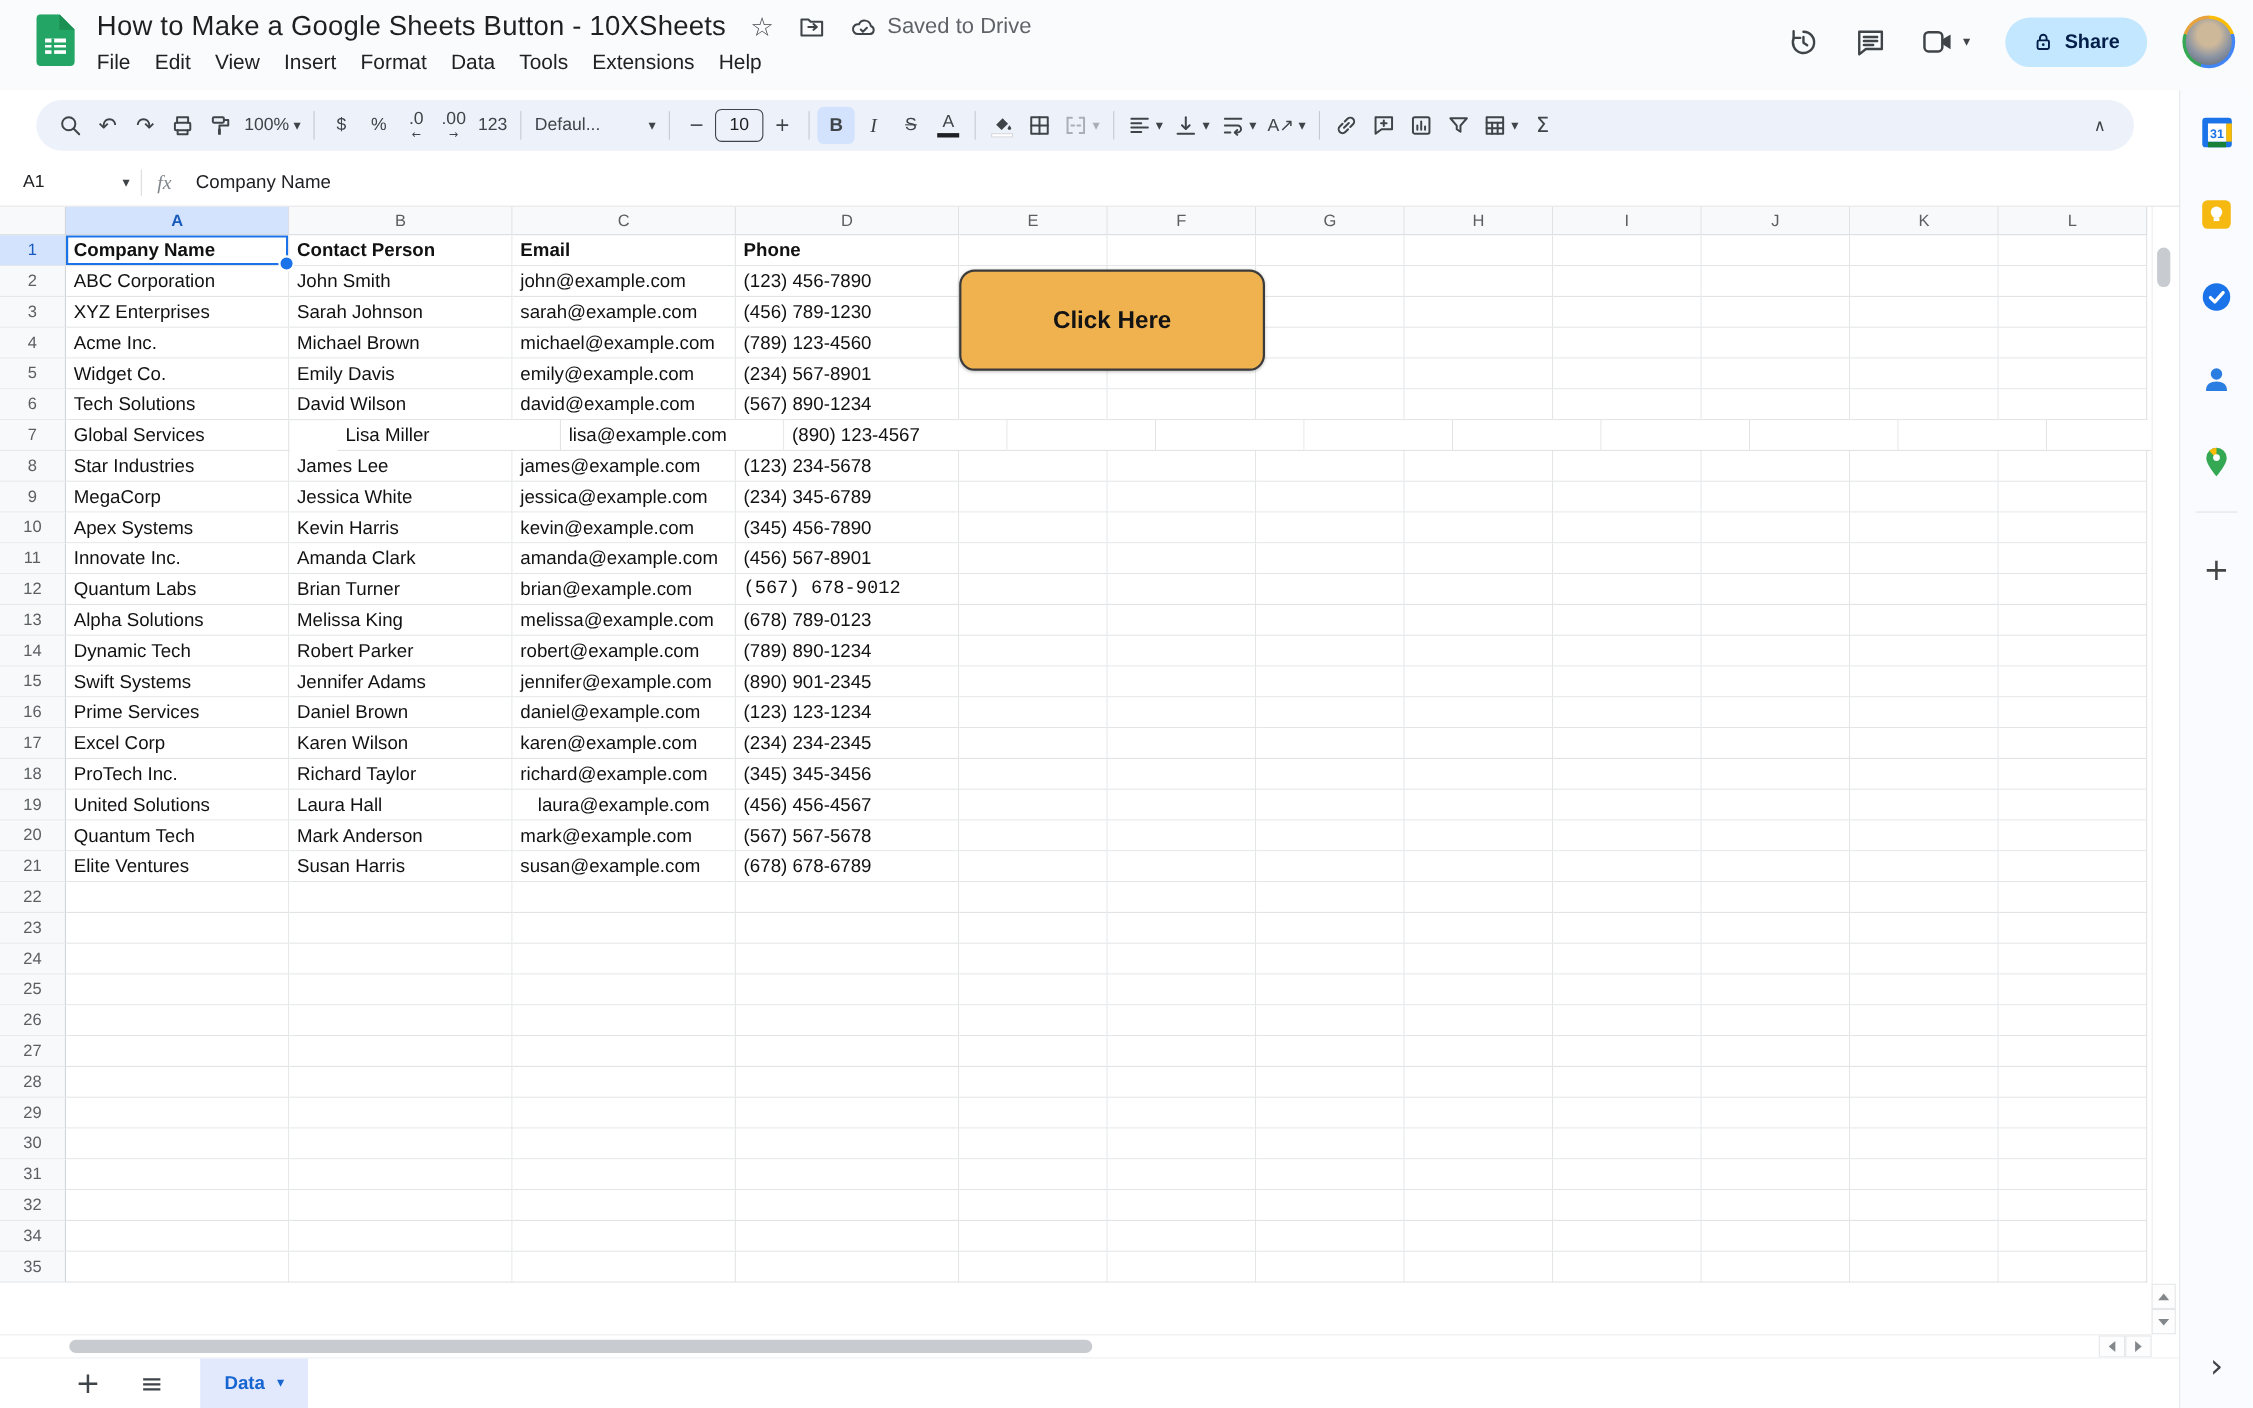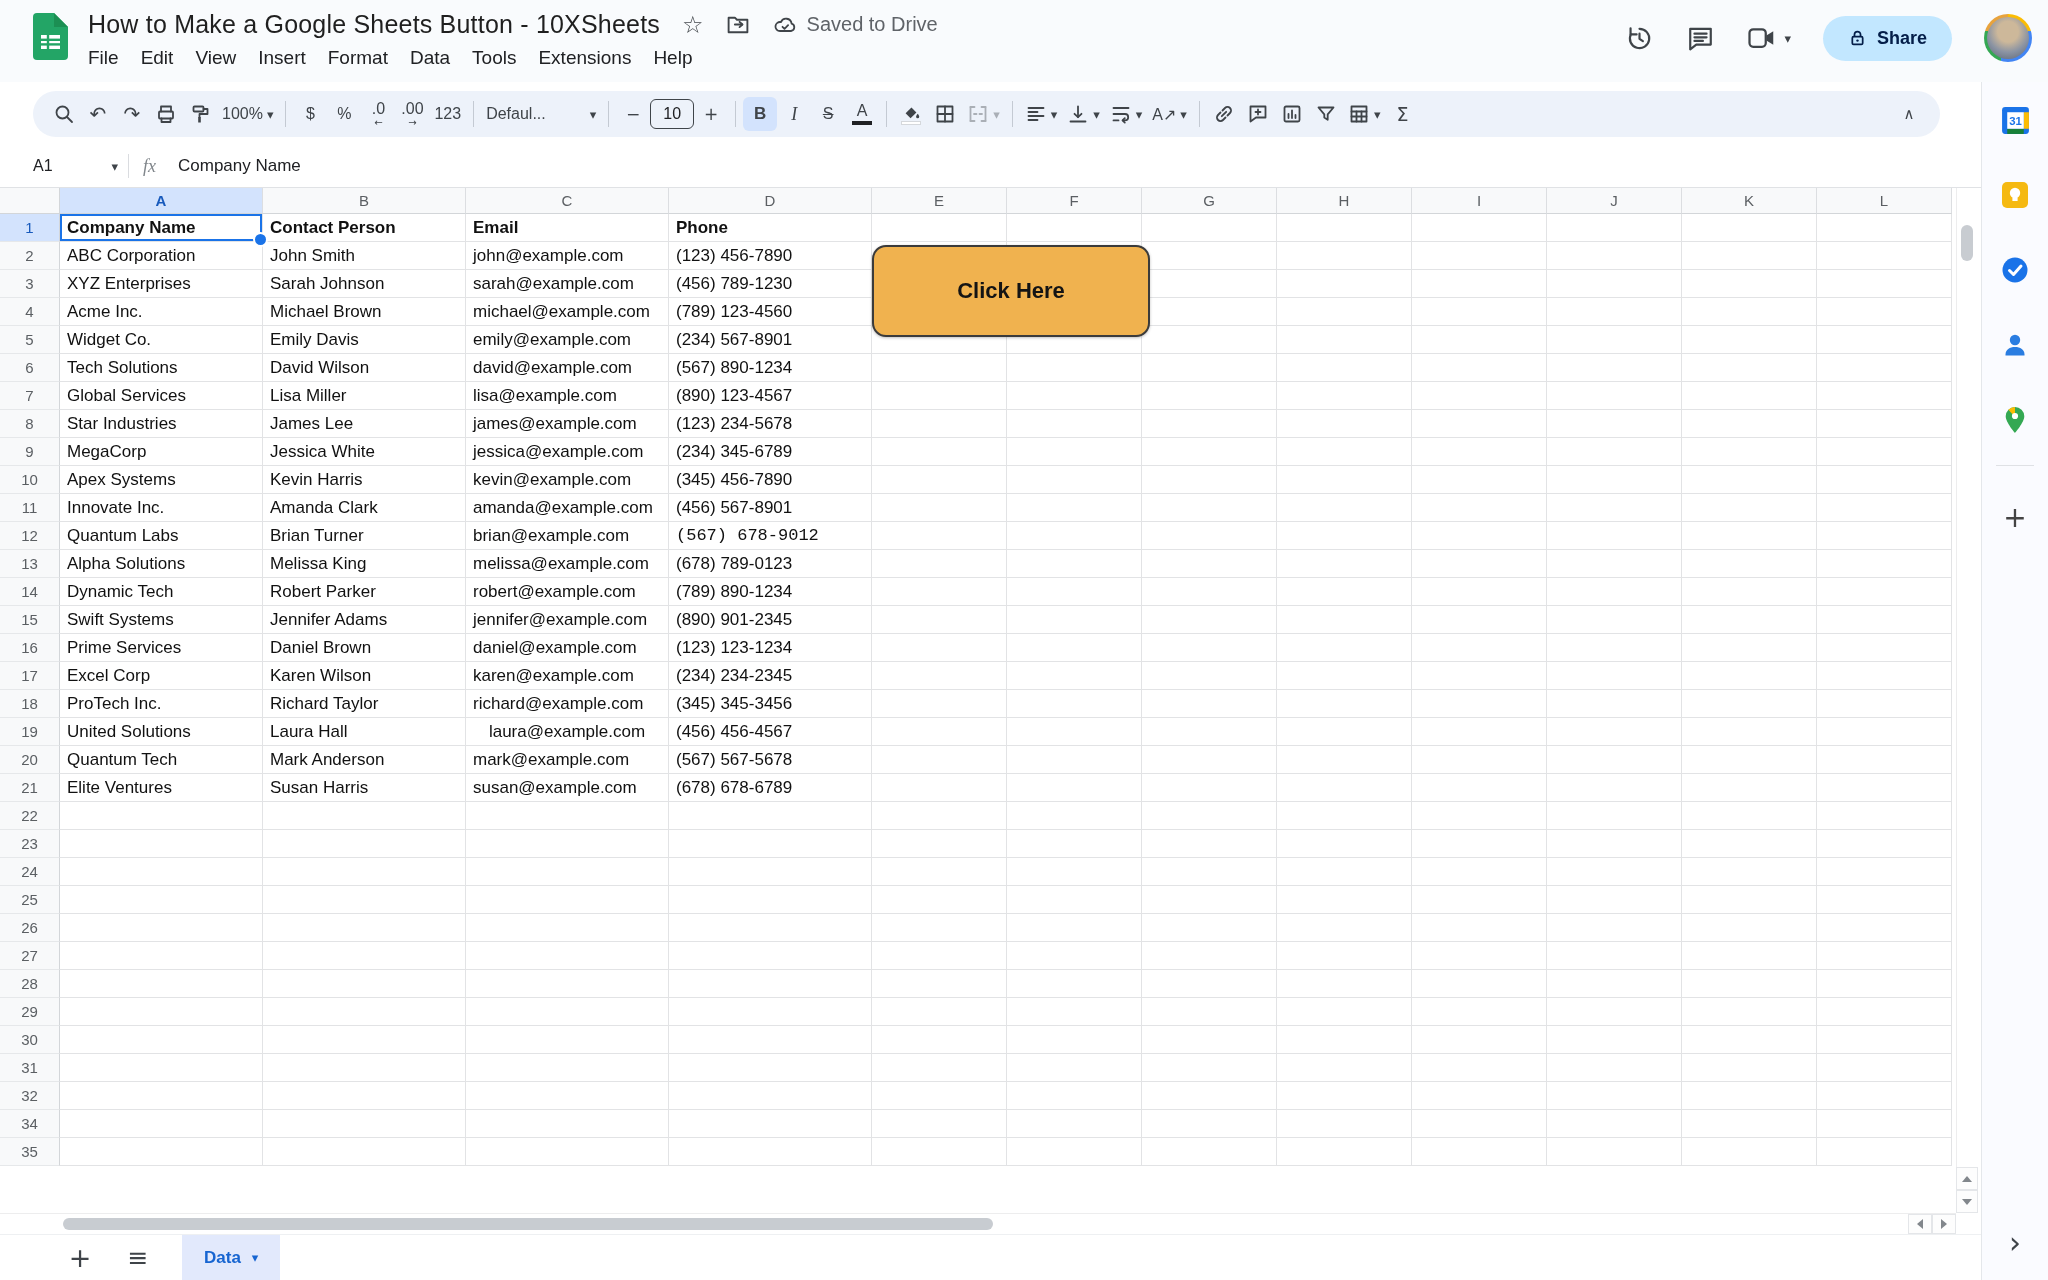--- a/index.html
+++ b/index.html
@@ -49,21 +49,21 @@
   .bar-black { background: #202124; }
   .bar-white { background: #fff; border: 1px solid #d5d8dc; }
   .size-box { width: 44px; height: 30px; border: 1.5px solid #3f4449; border-radius: 6px;
     display: flex; align-items: center; justify-content: center; font-size: 16px; }
   .tb-spacer { flex: 1; }
   .glyph { font-family: "DejaVu Sans", sans-serif; font-size: 20px; line-height: 1; }
 
   
   .fbar { position: absolute; left: 0; top: 145px; width: 1981px; height: 43px; background: #fff;
     border-bottom: 1px solid #e0e2e5; display: flex; align-items: center; }
-  .name-box { width: 118px; padding-left: 33px; font-size: 16px; color: #202124; display: flex;
+  .name-box { width: 118px; padding-left: 21px; font-size: 16px; color: #202124; display: flex;
     align-items: center; justify-content: space-between; }
   .fbar-sep { width: 1px; height: 24px; background: #dadce0; margin: 0 14px 0 10px; }
   .fx { font-family: "Liberation Serif", serif; font-style: italic; font-size: 18px; color: #80868b; margin-right: 22px; }
   .fbar-value { font-size: 17px; color: #202124; }
 
   
   .grid { position: absolute; left: 0; top: 188px; width: 1956px; height: 1025px; background: #fff; overflow: hidden; }
   .hdr-row { display: flex; height: 26px; }
   .corner { width: 60px; flex: none; background: #f8f9fa; border-right: 1px solid #d3d6d9; border-bottom: 1px solid #d3d6d9; }
   .ch { flex: none; display: flex; align-items: center; justify-content: center; font-size: 15px; color: #5b5f63;
@@ -475,21 +475,21 @@
         <div class="cell" style="width: 135px;"></div>
         <div class="cell" style="width: 135px;"></div>
         <div class="cell" style="width: 135px;"></div>
         <div class="cell" style="width: 135px;"></div>
         <div class="cell" style="width: 135px;"></div>
         <div class="cell" style="width: 135px;"></div>
       </div>
       <div class="grow">
         <div class="rh">7</div>
         <div class="cell" style="width: 203px;">Global Services</div>
-        <div class="cell" style="width: 203px;">Lisa Miller</div>
+        <div class="cell" style="width: 203px; margin-left: 44px;">Lisa Miller</div>
         <div class="cell" style="width: 203px;">lisa@example.com</div>
         <div class="cell" style="width: 203px;">(890) 123-4567</div>
         <div class="cell" style="width: 135px;"></div>
         <div class="cell" style="width: 135px;"></div>
         <div class="cell" style="width: 135px;"></div>
         <div class="cell" style="width: 135px;"></div>
         <div class="cell" style="width: 135px;"></div>
         <div class="cell" style="width: 135px;"></div>
         <div class="cell" style="width: 135px;"></div>
         <div class="cell" style="width: 135px;"></div>

